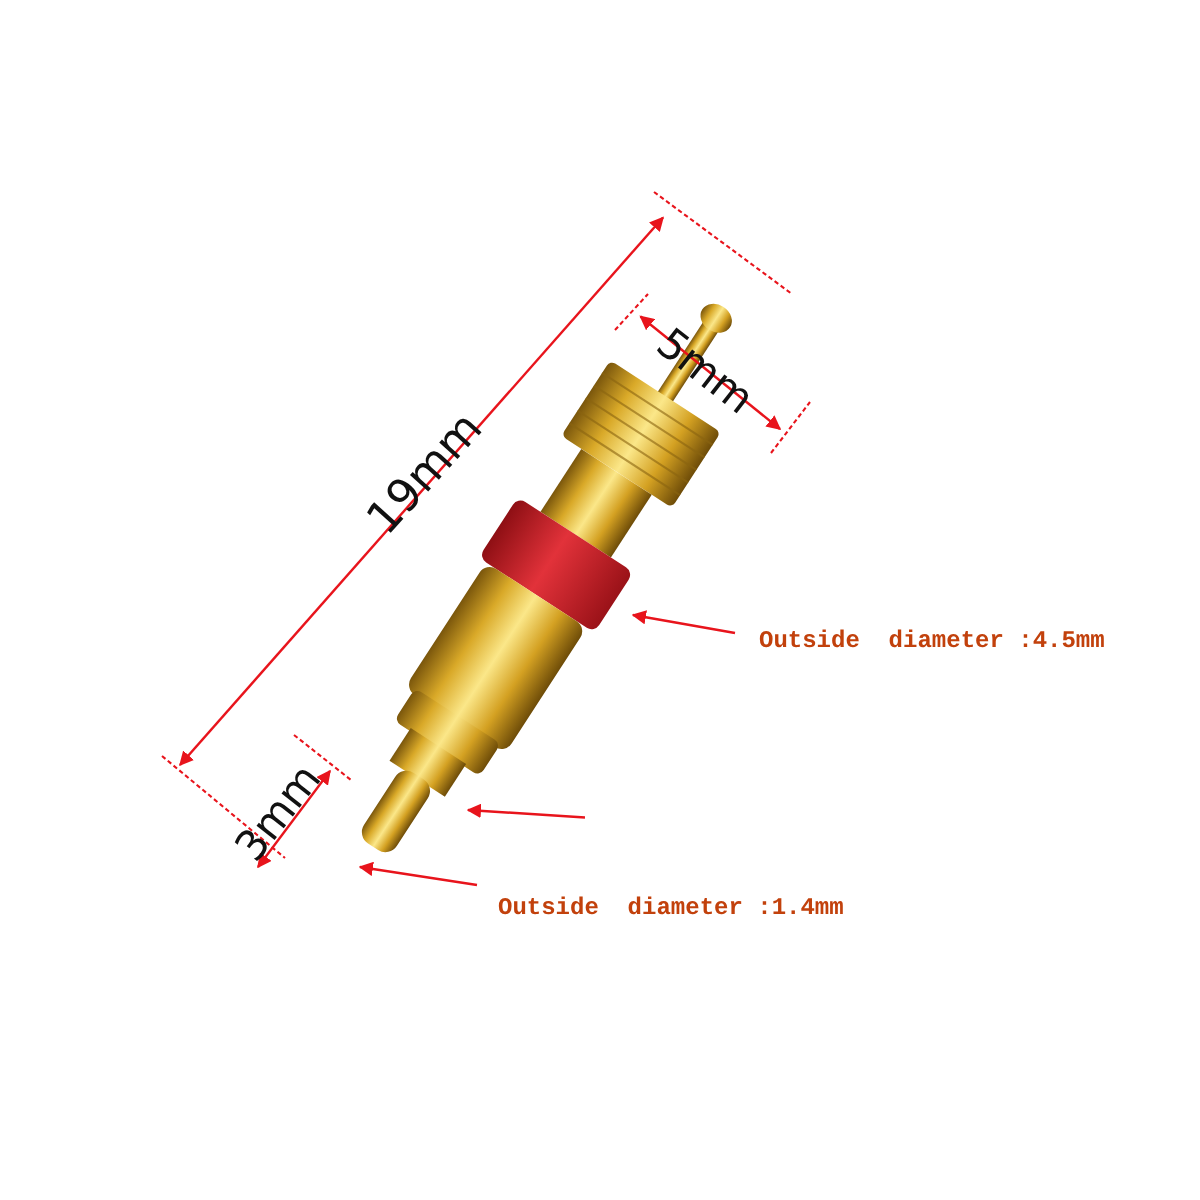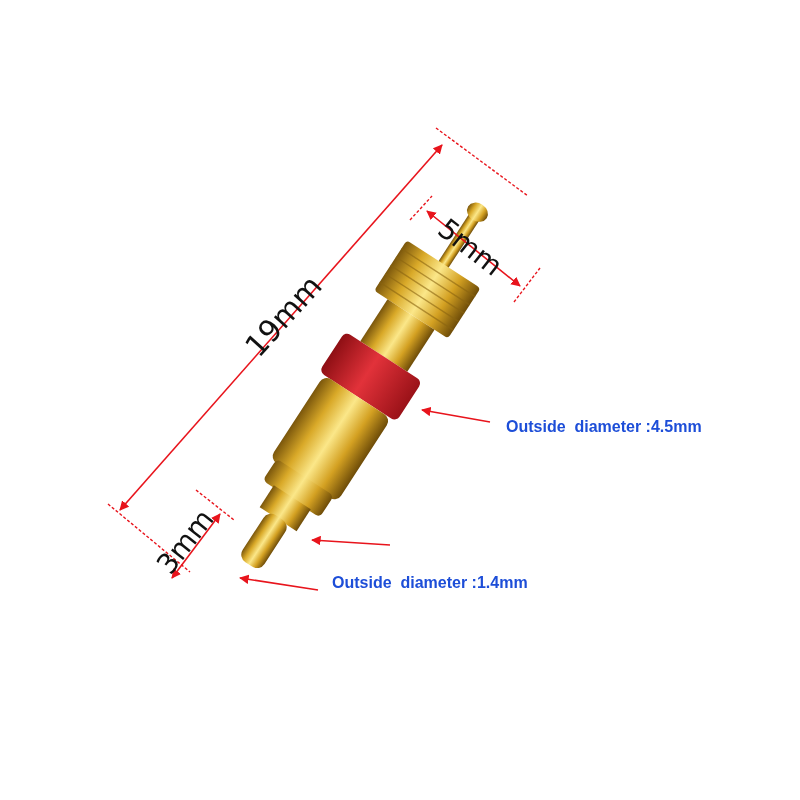--- a/index.html
+++ b/index.html
@@ -1,18 +1,18 @@
 <!DOCTYPE html>
 <html><head>
 <meta charset="utf-8">
 <style>
   html, body { margin: 0; padding: 0; background: #ffffff; }
   body { width: 800px; height: 800px; position: relative; overflow: hidden; font-family: "Liberation Sans", sans-serif; }
   #stage { position: absolute; left: 0; top: 0; width: 800px; height: 800px; }
-  .lbl { position: absolute; font-family: Liberation Sans, sans-serif; font-weight: bold; font-size: 16px; color: #1d4ed8; white-space: pre; }
+  .lbl { position: absolute; font-family: Liberation Mono, monospace; font-weight: bold; font-size: 16px; color: #c2410c; white-space: pre; }
   .dim { position: absolute; font-family: "DejaVu Sans", sans-serif; font-size: 30px; color: #111111; transform-origin: left top; white-space: pre; }
 </style>
 </head>
 <body>
 
 <div id="stage">
   <svg width="800" height="800" viewBox="0 0 800 800" xmlns="http://www.w3.org/2000/svg">
     <defs>
       <linearGradient id="brass" x1="0" y1="0" x2="1" y2="0">
         <stop offset="0" stop-color="#7a560c"></stop>
@@ -78,14 +78,14 @@
     <line x1="490" y1="422" x2="422" y2="410" stroke="#e8141c" stroke-width="1.6" marker-end="url(#arrowR)"></line>
     <line x1="390" y1="545" x2="312" y2="540" stroke="#e8141c" stroke-width="1.6" marker-end="url(#arrowR)"></line>
     <line x1="318" y1="590" x2="240" y2="578" stroke="#e8141c" stroke-width="1.6" marker-end="url(#arrowR)"></line>
   </svg>
 
   <div class="dim" style="left:238px; top:340px; transform: rotate(-48deg);">19mm</div>
   <div class="dim" style="left:452px; top:212px; transform: rotate(38deg); font-size:28px;">5mm</div>
   <div class="dim" style="left:150px; top:560px; transform: rotate(-52deg); font-size:28px;">3mm</div>
 
   <div class="lbl" style="left:506px; top:418px;">Outside  diameter :4.5mm</div>
-  <div class="lbl" style="left:332px; top:574px;">Outside  diameter :1.4mm</div>
+  <div class="lbl" style="left:332px; top:596px;">Outside  diameter :1.4mm</div>
 </div>
 
 </body></html>

